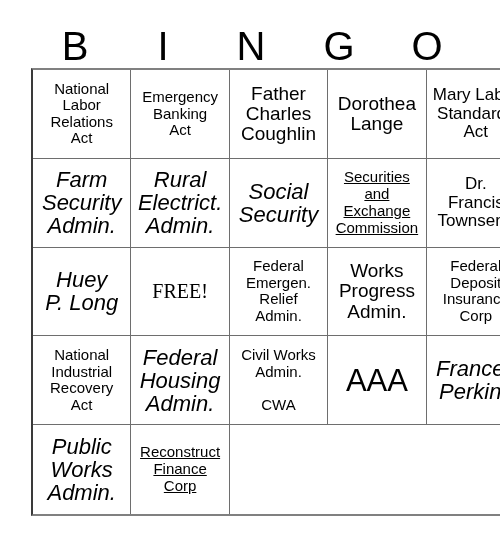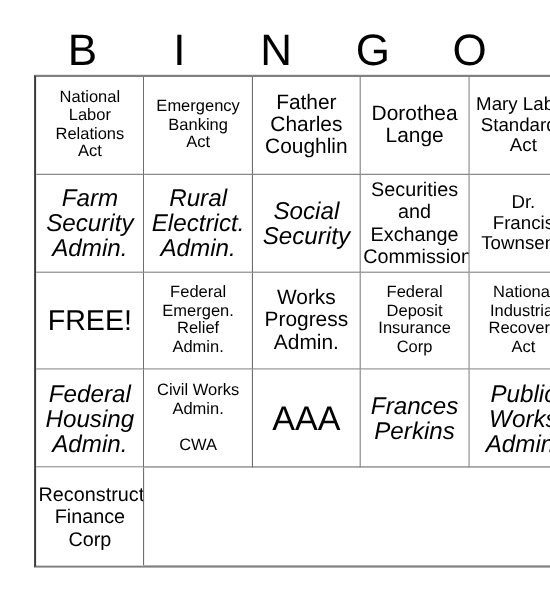--- a/index.html
+++ b/index.html
@@ -86,26 +86,26 @@
   .cell-text {
     display: block;
     width: 100%;
     line-height: 1.06;
     white-space: pre-line;
     word-break: normal;
     color: #000000;
   }
 
   
-  .sz-xs  { font-size: 18px; line-height: 1.13; }
+  .sz-xs  { font-size: 15px; line-height: 1.13; text-decoration: underline; }
   .sz-s   { font-size: 15px; line-height: 1.10; }
   .sz-m   { font-size: 17px; line-height: 1.08; }
   .sz-l   { font-size: 19px; line-height: 1.06; }
   .sz-xl  { font-size: 22px; line-height: 1.05; font-style: italic; }
-  .sz-xxl { font-size: 26px; line-height: 1.04; }
+  .sz-xxl { font-size: 20px; line-height: 1.04; font-family: Liberation Serif, serif; }
   .sz-h1  { font-size: 34px; line-height: 1.0; }
   .sz-h2  { font-size: 31px; line-height: 1.0; }
 </style>
 </head>
 <body>
 
 <div id="card-root">
 
   <div id="bingo-header">
     <div class="header-letter">B</div>
@@ -160,20 +160,24 @@
 and
 Exchange
 Commission</span>
       </div>
       <div class="bingo-cell">
         <span class="cell-text sz-m">Dr.
 Francis
 Townsend</span>
       </div>
       <div class="bingo-cell">
+        <span class="cell-text sz-xl">Huey
+P. Long</span>
+      </div>
+      <div class="bingo-cell">
         <span class="cell-text sz-xxl">FREE!</span>
       </div>
       <div class="bingo-cell">
         <span class="cell-text sz-s">Federal
 Emergen.
 Relief
 Admin.</span>
       </div>
       <div class="bingo-cell">
         <span class="cell-text sz-l">Works

